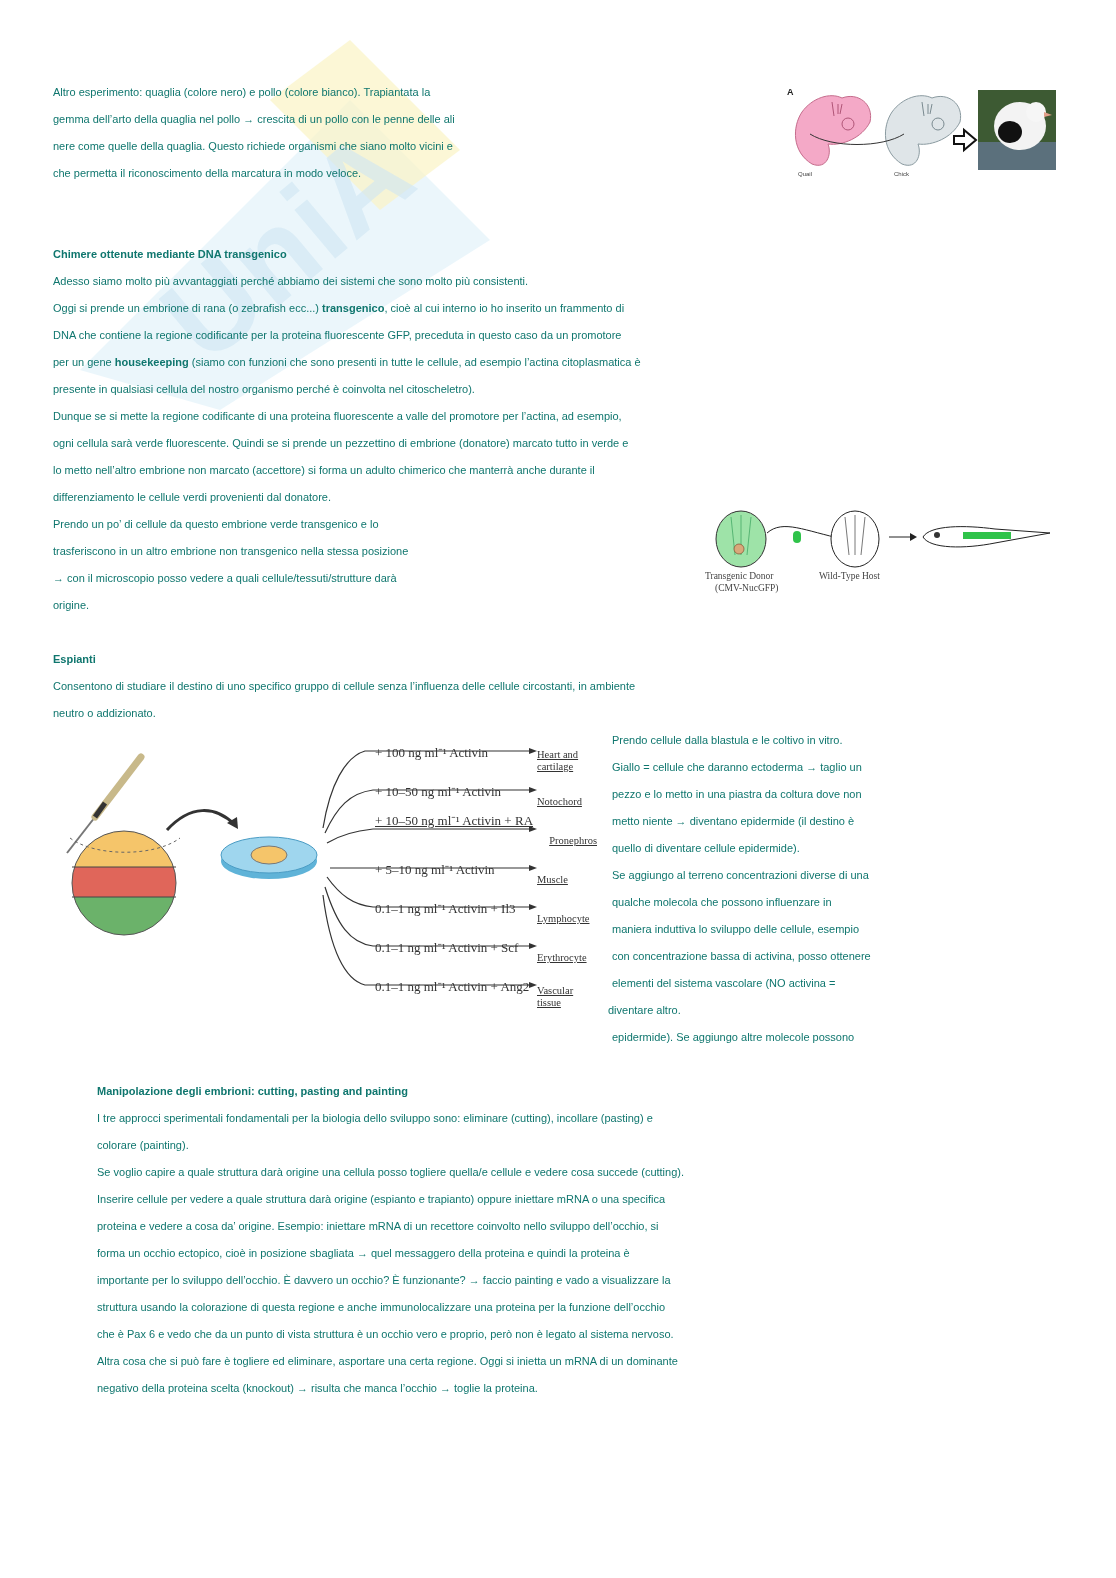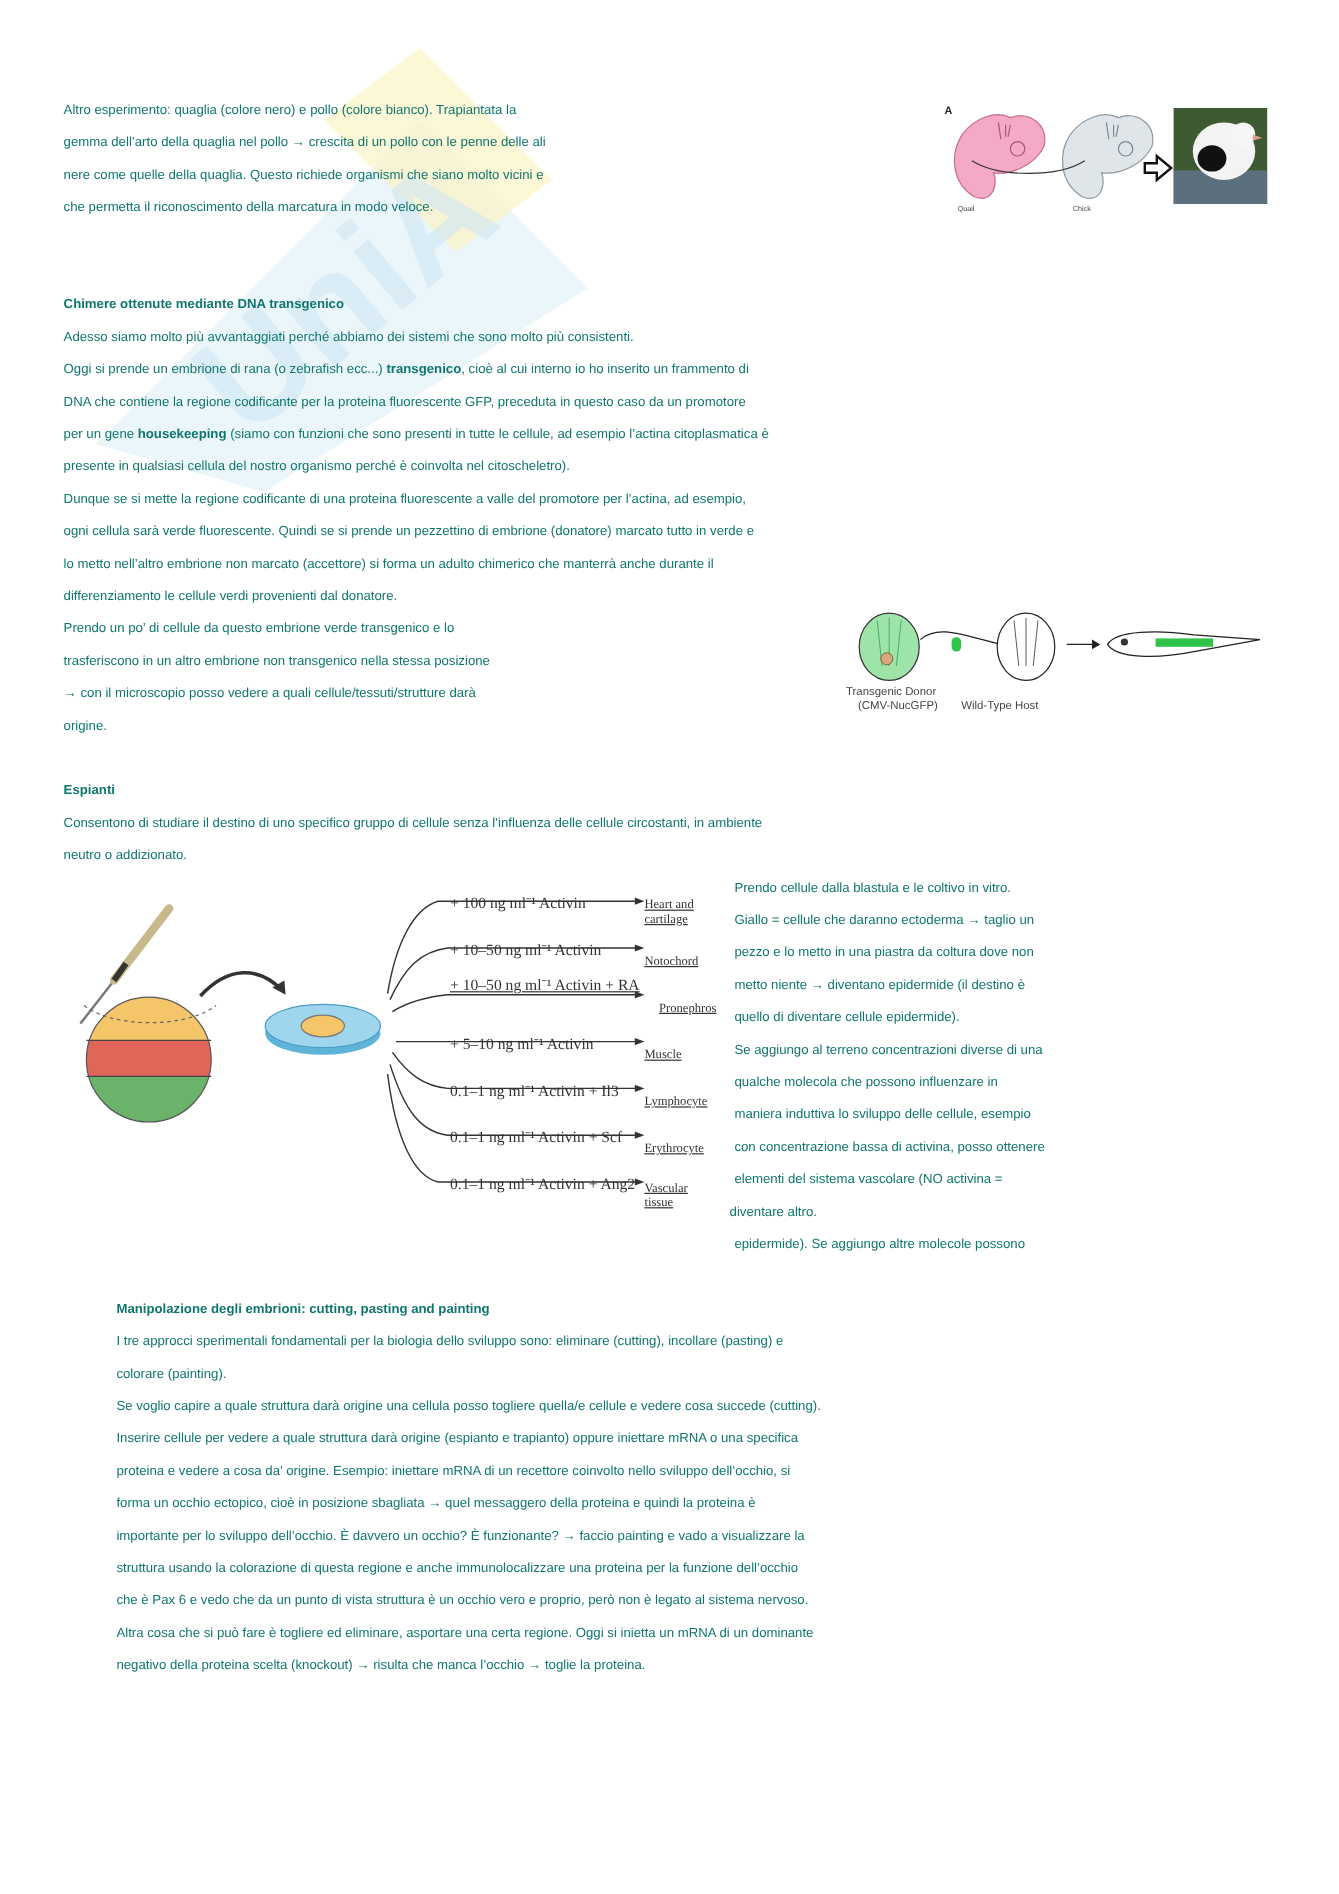--- a/index.html
+++ b/index.html
@@ -9,21 +9,21 @@
 
     
     .watermark { position: absolute; left: 20px; top: 40px; width: 480px; height: 380px; pointer-events: none; }
 
     .txt { position: absolute; font-size: 11px; line-height: 27px; color: #0f766e; }
     .txt p { margin: 0; }
     .heading { font-weight: bold; }
     .b { font-weight: bold; }
 
     .figure { position: absolute; }
-    .fig-label { position: absolute; font-size: 9.5px; color: #444; font-family: Liberation Sans, sans-serif; white-space: nowrap; }
+    .fig-label { position: absolute; font-size: 9.5px; color: #444; font-family: Liberation Serif, serif; white-space: nowrap; }
     .cond-label { position: absolute; font-size: 13px; color: #333; font-family: "Liberation Serif", serif; white-space: nowrap; }
     .fate-label { position: absolute; font-size: 10.5px; color: #333; font-family: "Liberation Serif", serif; line-height: 12px; text-decoration: underline; }
   </style>
 </head>
 <body>
 
 <div class="page">
 
   <svg class="watermark" viewBox="0 0 480 380">
     <polygon points="60,330 330,60 470,200 200,370" fill="#dbeef8" opacity="0.55"></polygon>
@@ -96,21 +96,21 @@
       <ellipse cx="150" cy="34" rx="24" ry="28" fill="#fff" stroke="#222" stroke-width="1"></ellipse>
       <path d="M140,12 L144,50 M150,10 L150,50 M160,12 L156,50" stroke="#555" stroke-width="0.8"></path>
       <line x1="184" y1="32" x2="210" y2="32" stroke="#222" stroke-width="1"></line>
       <polygon points="212,32 205,28 205,36" fill="#222"></polygon>
       <path d="M218,32 C225,20 260,20 290,24 L345,28 L290,38 C260,44 225,44 218,32 Z" fill="#fff" stroke="#222" stroke-width="1"></path>
       <rect x="258" y="27" width="48" height="7" fill="#2fc34a"></rect>
       <circle cx="232" cy="30" r="3" fill="#333"></circle>
     </svg>
     <div class="fig-label" style="left:0px; top:66px;">Transgenic Donor</div>
     <div class="fig-label" style="left:10px; top:78px;">(CMV-NucGFP)</div>
-    <div class="fig-label" style="left:96px; top:66px;margin-top:12px;">Wild-Type Host</div>
+    <div class="fig-label" style="left:114px; top:66px;">Wild-Type Host</div>
   </div>
 
   <div class="txt" style="left:53px; top:646px; width:1010px;">
     <p class="heading">Espianti</p>
     <p>Consentono di studiare il destino di uno specifico gruppo di cellule senza l’influenza delle cellule circostanti, in ambiente</p>
     <p>neutro o addizionato.</p>
   </div>
 
   <div class="figure" style="left:55px; top:735px; width:545px; height:280px;">
     <svg width="545" height="280" viewBox="0 0 545 280" style="position:absolute;left:0;top:0;">

